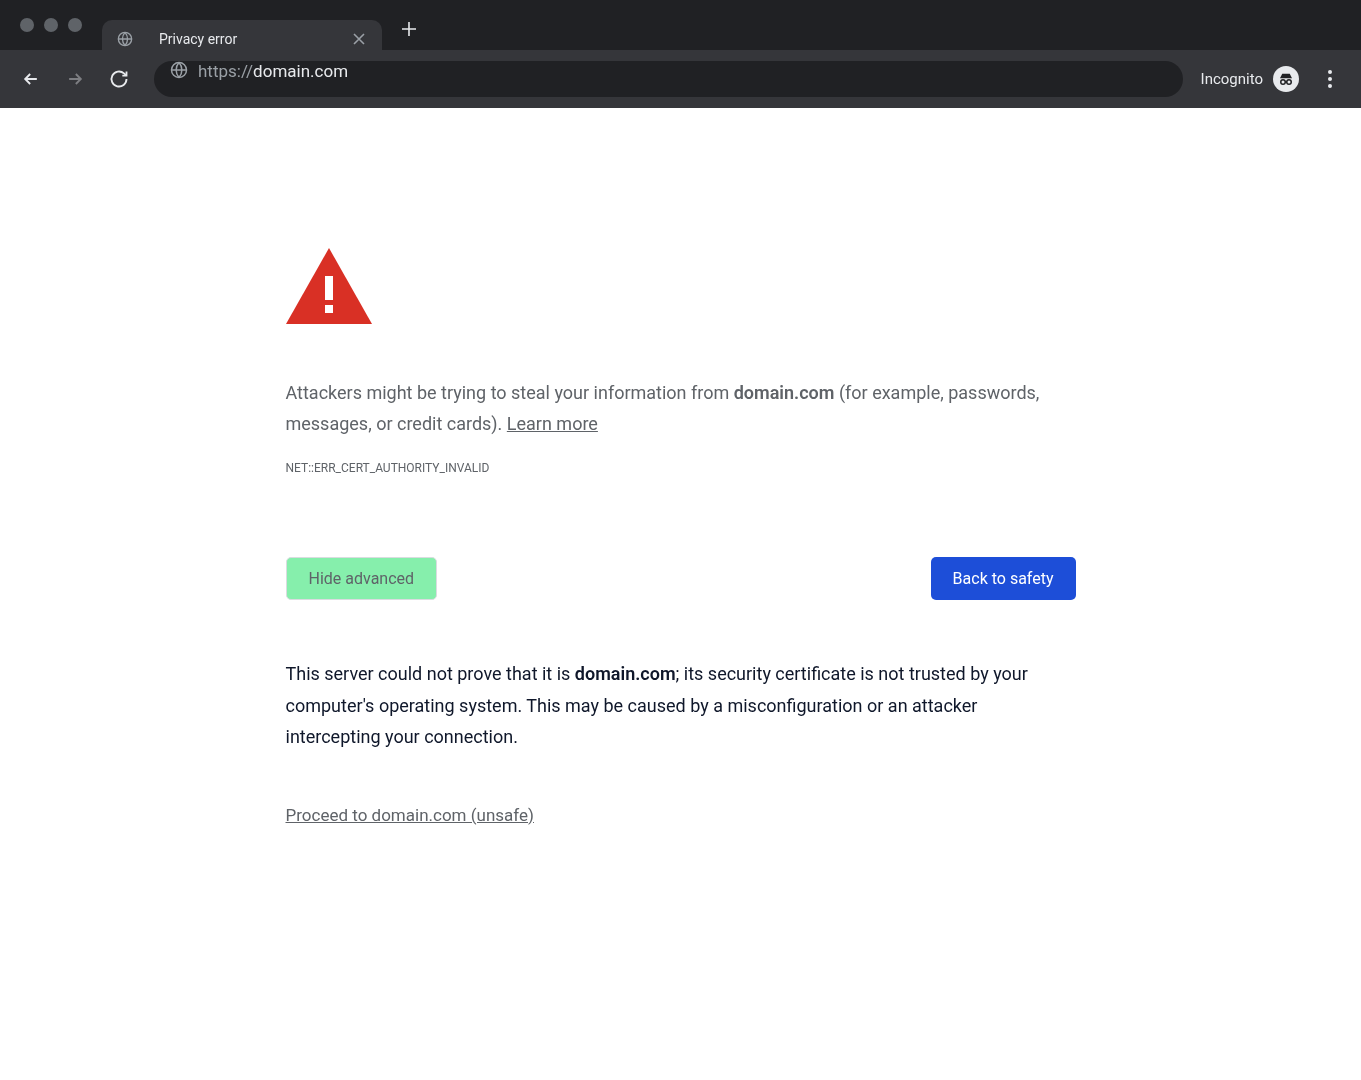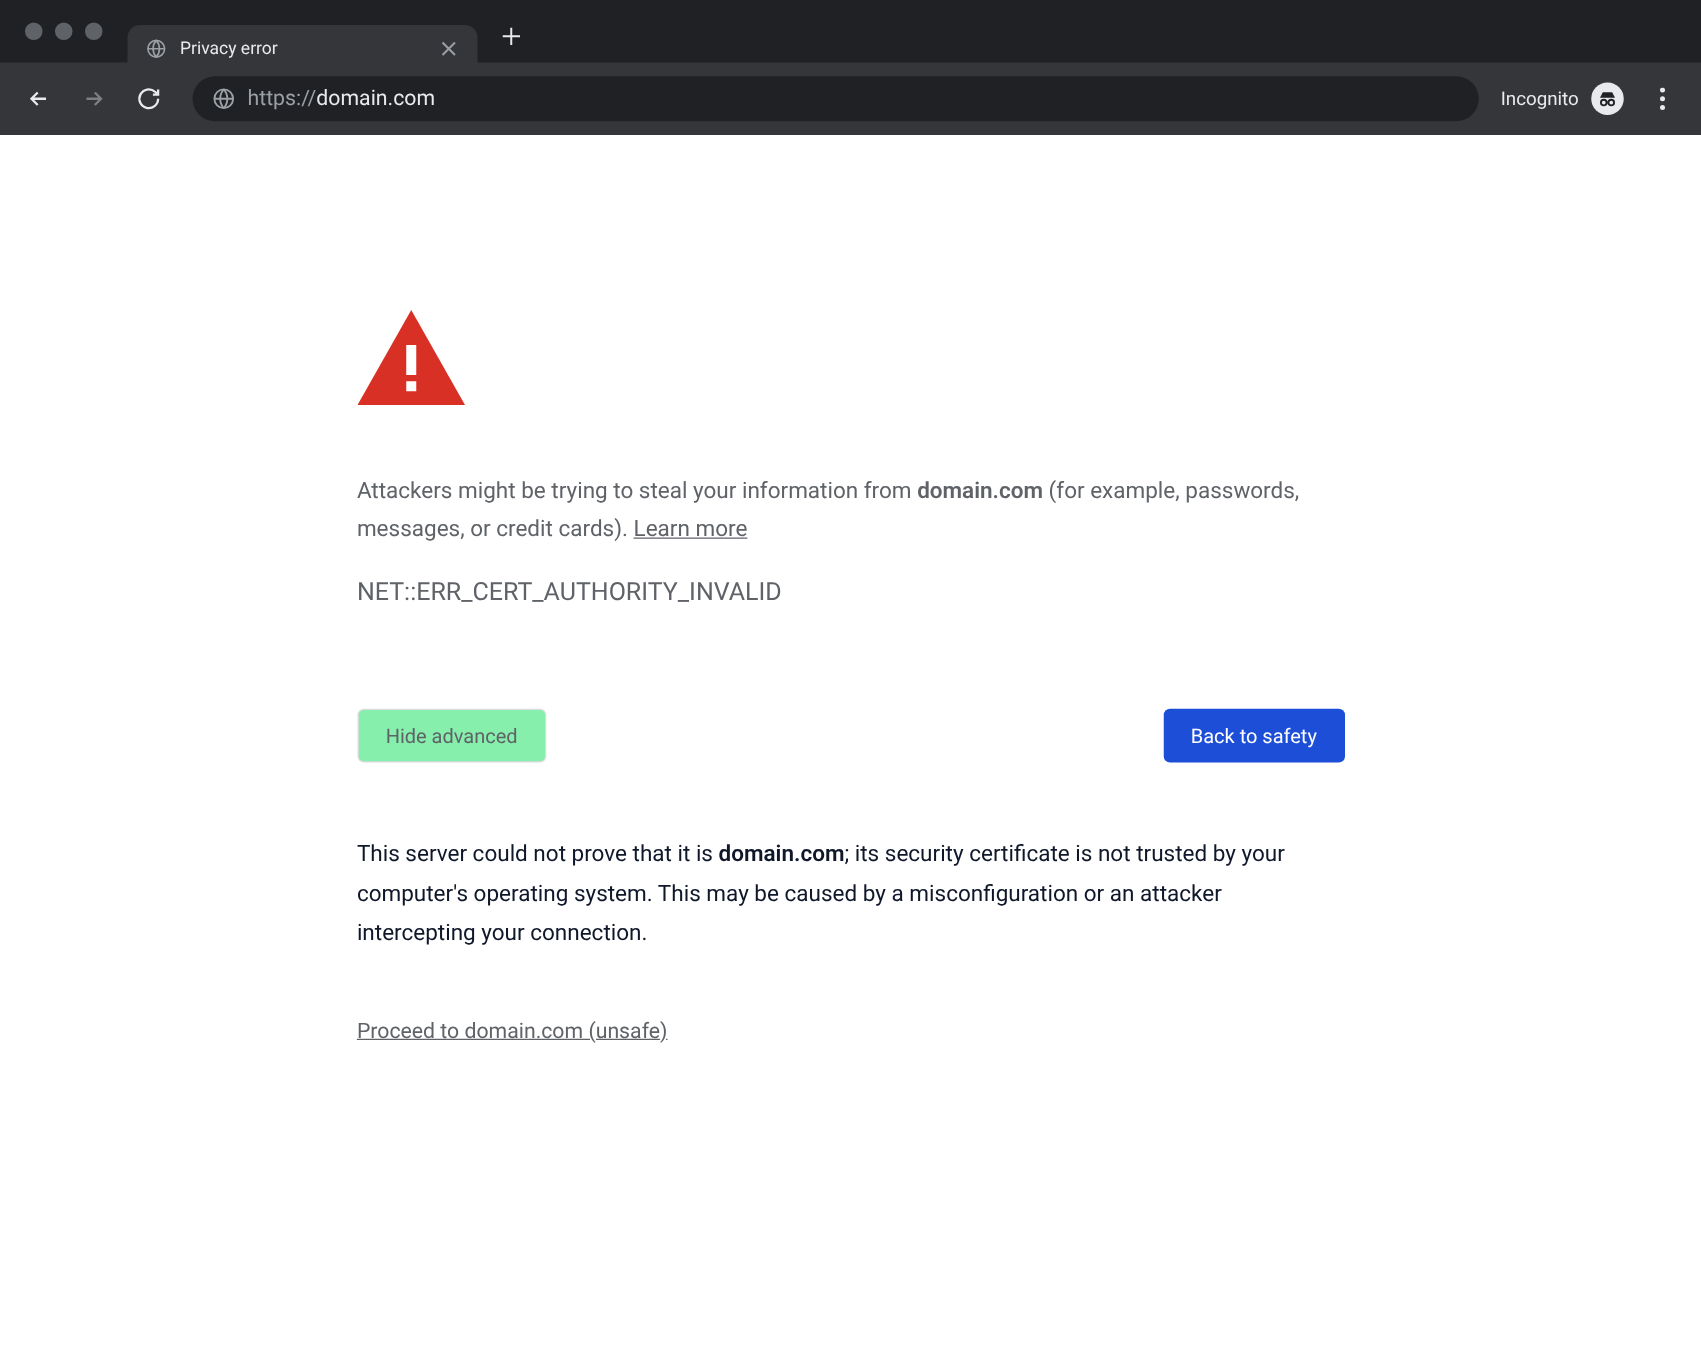--- a/index.html
+++ b/index.html
@@ -38,21 +38,21 @@
       border-radius: 50%;
       background: #5f6368;
     }
     .tab {
       display: flex;
       align-items: center;
       background: #35363a;
       height: 38px;
       padding: 0 14px;
       border-radius: 10px 10px 0 0;
-      gap: 10px;
+      gap: 25px;
       margin-top: 28px;
       min-width: 280px;
     }
     .tab-favicon {
       width: 18px;
       height: 18px;
       display: flex;
       align-items: center;
       justify-content: center;
     }
@@ -101,21 +101,21 @@
     }
     .nav-btn.disabled {
       opacity: 0.4;
     }
     .omnibox {
       flex: 1;
       height: 36px;
       background: #202124;
       border-radius: 18px;
       display: flex;
-      align-items: center;
+      align-items: flex-start;
       padding: 0 16px;
       gap: 10px;
       margin: 0 8px;
     }
     .omnibox-icon {
       width: 18px;
       height: 18px;
       display: flex;
       align-items: center;
       justify-content: center;
@@ -178,21 +178,21 @@
     }
     .body-text b {
       font-weight: 600;
       color: #5f6368;
     }
     .body-text .learn-link {
       text-decoration: underline;
       cursor: pointer;
     }
     .error-code {
-      font-size: 20px;
+      font-size: 12px;
       color: #5f6368;
       margin-bottom: 82px;
     }
     .button-row {
       display: flex;
       justify-content: space-between;
       margin-bottom: 58px;
     }
     .btn {
       padding: 11px 22px;

